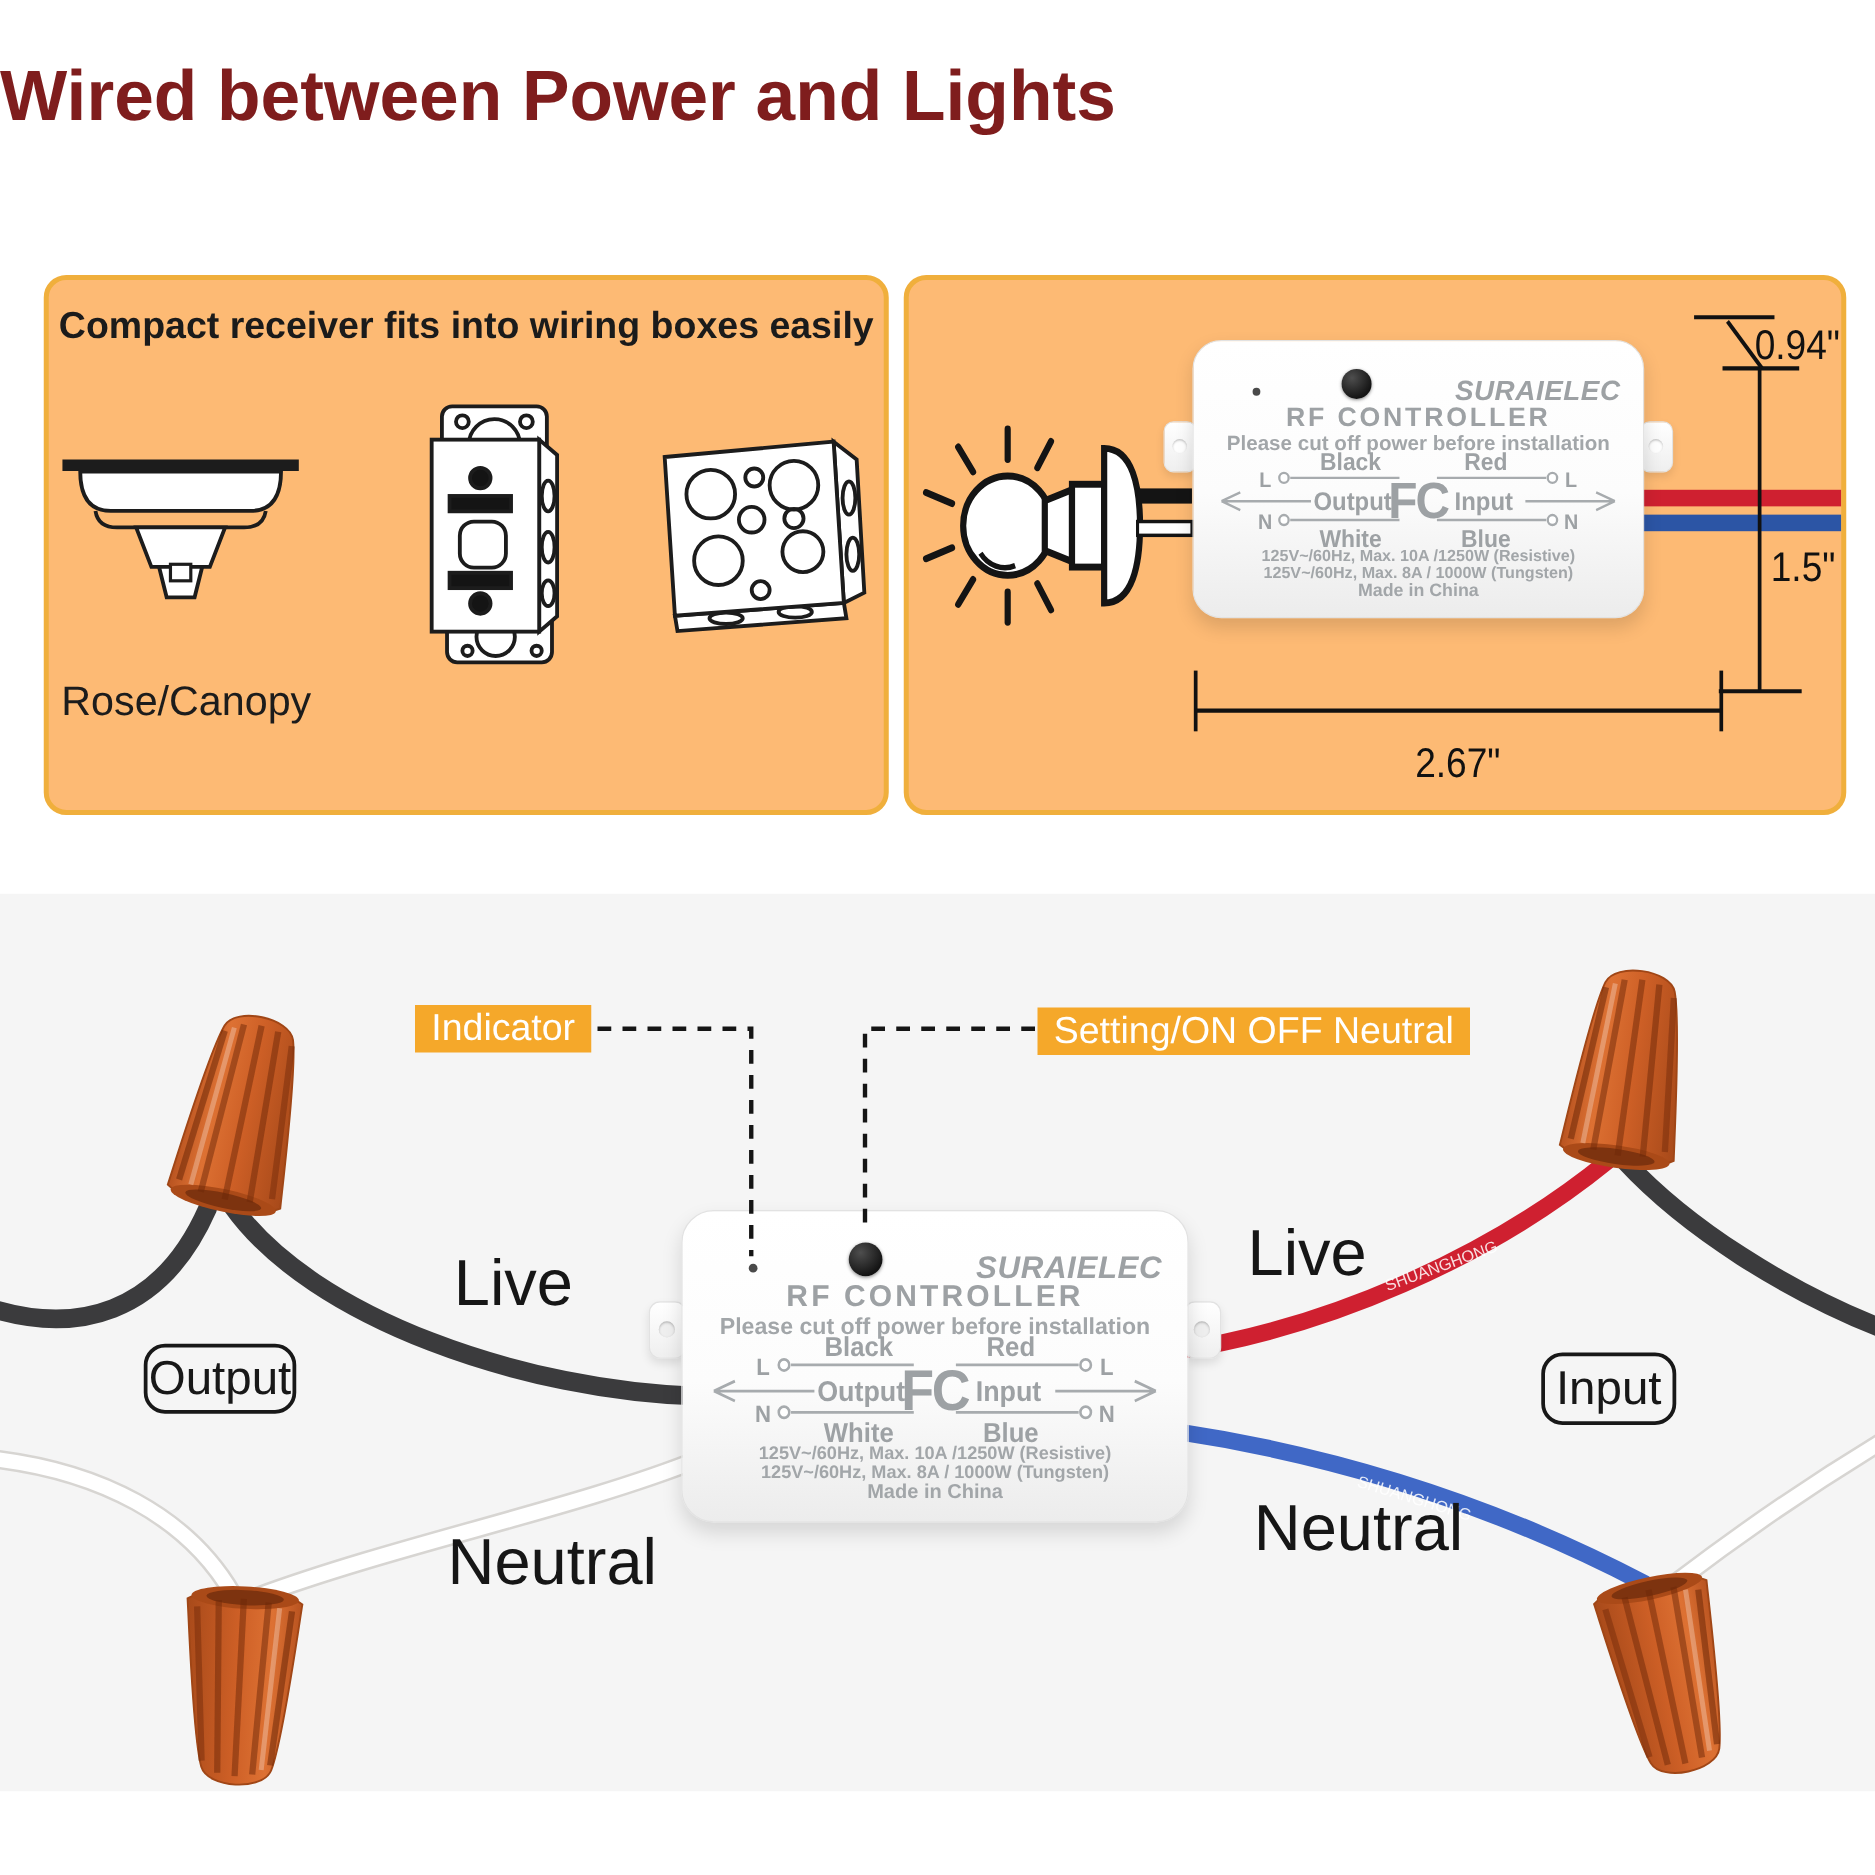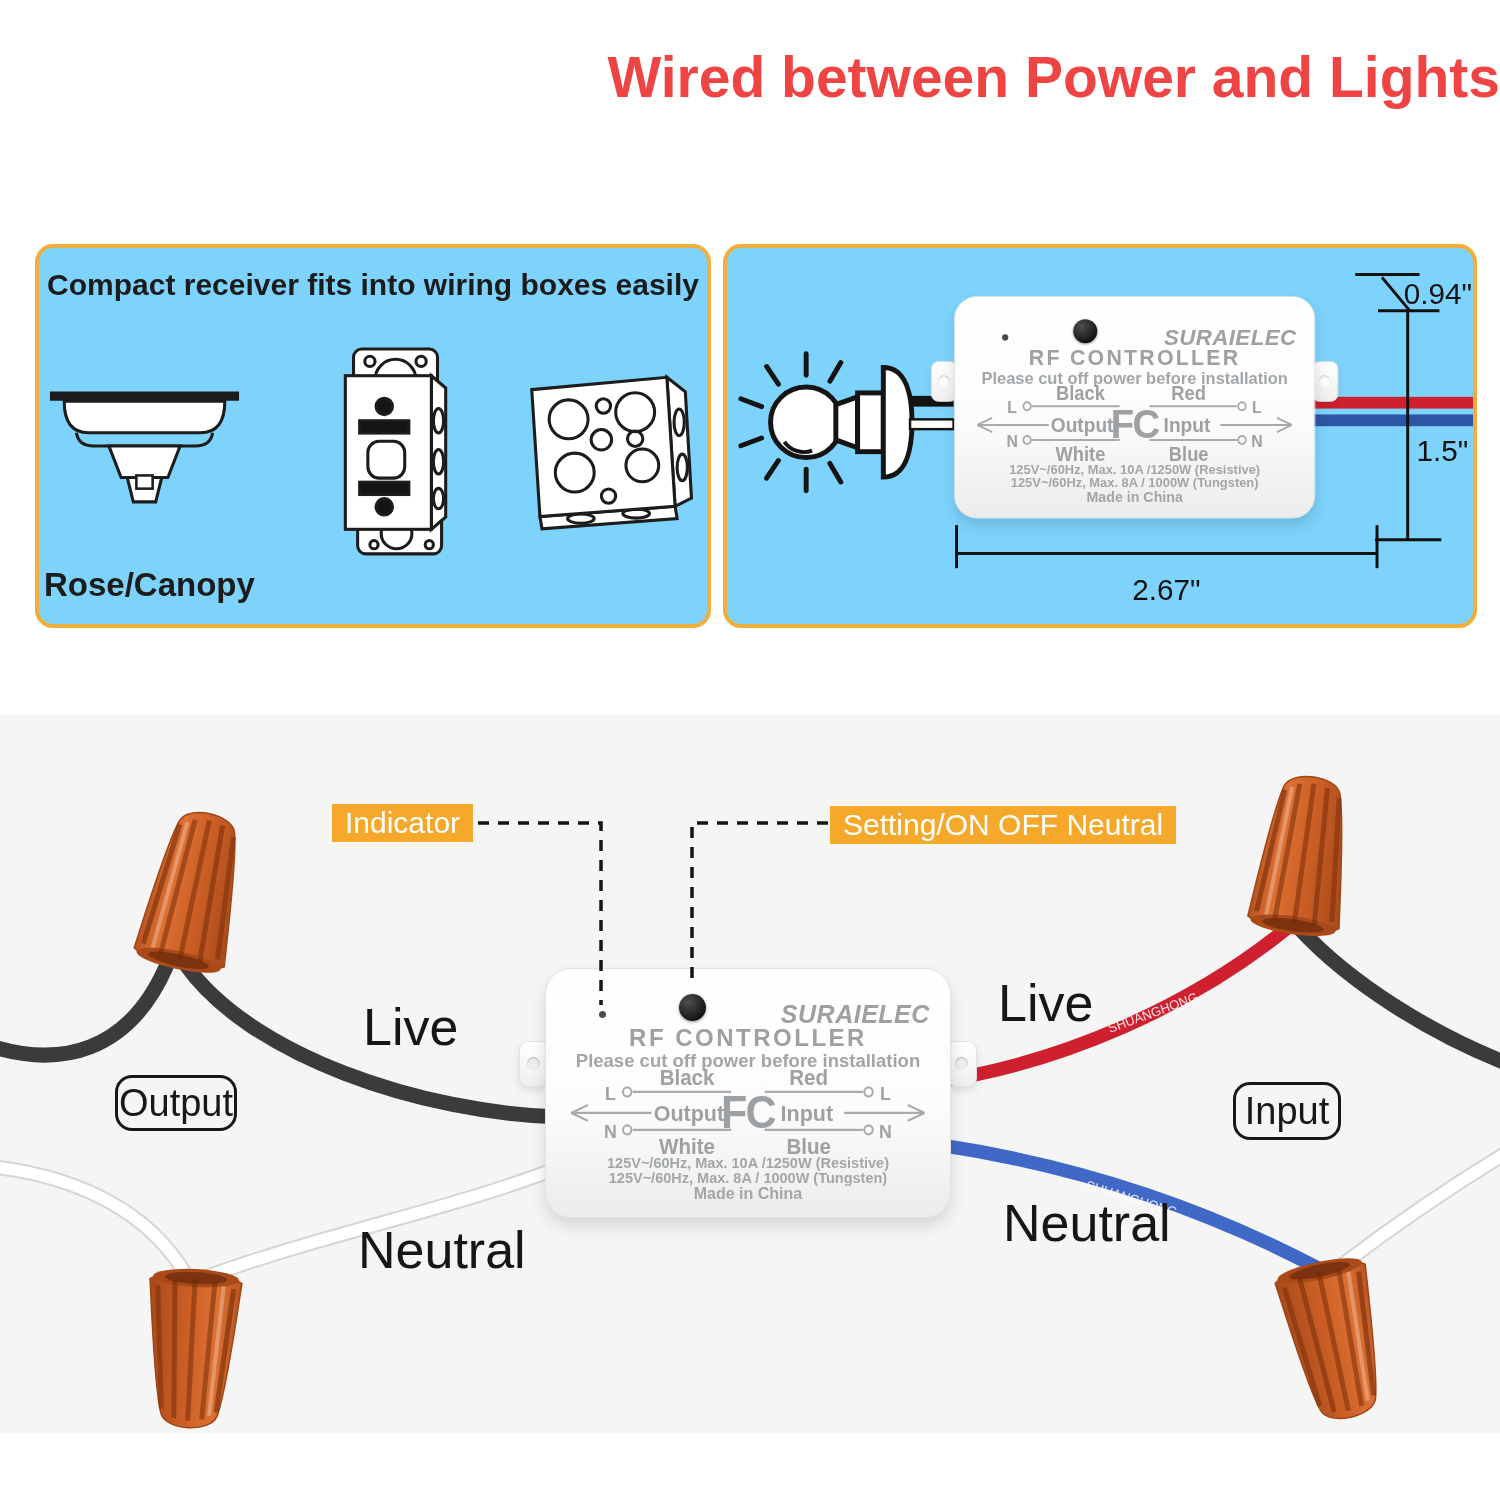--- a/index.html
+++ b/index.html
@@ -1,30 +1,30 @@
 <!DOCTYPE html>
 <html><head>
 <meta charset="utf-8">
 <style>
   *{margin:0;padding:0;box-sizing:border-box}
   body{background:#fff;font-family:"Liberation Sans",sans-serif;color:#1c1c1c}
   svg text{font-family:"Liberation Sans",sans-serif}
   #stage{position:relative;width:1500px;height:1500px;background:#fff;overflow:hidden}
 
   
-  .title{position:absolute;top:44px;left:0;width:100%;text-align:right;font-size:57px;font-weight:bold;color:#ef4444}
+  .title{position:absolute;top:44px;left:0;width:100%;text-align:left;font-size:57px;font-weight:bold;color:#7f1d1d}
   .subtitle{position:absolute;top:134px;left:0;width:100%;text-align:center;font-size:38px;color:#2e2e2e}
 
   
-  .panel{position:absolute;top:244px;height:384px;border:4px solid #F0AF3C;border-radius:18px;background:#7dd3fc}
+  .panel{position:absolute;top:220px;height:432px;border:4px solid #F0AF3C;border-radius:18px;background:#fdba74}
   .panel-left{left:35px;width:676px}
   .panel-right{left:723px;width:754px}
   .panel-heading{position:absolute;top:20px;left:0;width:100%;text-align:center;font-size:30px;font-weight:bold;color:#1b1b1b}
   .illus{position:absolute}
-  .cap{position:absolute;top:318px;font-weight:bold;font-size:33px;color:#1c1c1c;text-align:left}
+  .cap{position:absolute;top:318px;font-weight:normal;font-size:33px;color:#1c1c1c;text-align:right}
   .cap-rose{left:5px;width:205px}
   .cap-switch{left:272px;width:170px}
   .cap-junction{left:458px;width:205px}
   .panel-svg{position:absolute;inset:0;width:100%;height:100%}
 
   
   .device{position:relative;width:406px;height:250px;--hole:#fff}
   .dev-body{position:absolute;inset:0;background:linear-gradient(180deg,#ffffff 0%,#fcfcfc 55%,#ececec 100%);border-radius:26px;border:1px solid #e2e2e2;box-shadow:0 8px 16px rgba(0,0,0,.13)}
   .ear{position:absolute;width:30px;height:46px;background:linear-gradient(180deg,#fff,#efefef);border:1px solid #e2e2e2;border-radius:9px;top:29%;box-shadow:0 4px 8px rgba(0,0,0,.10)}
   .ear-l{left:-26px}.ear-r{right:-26px}

